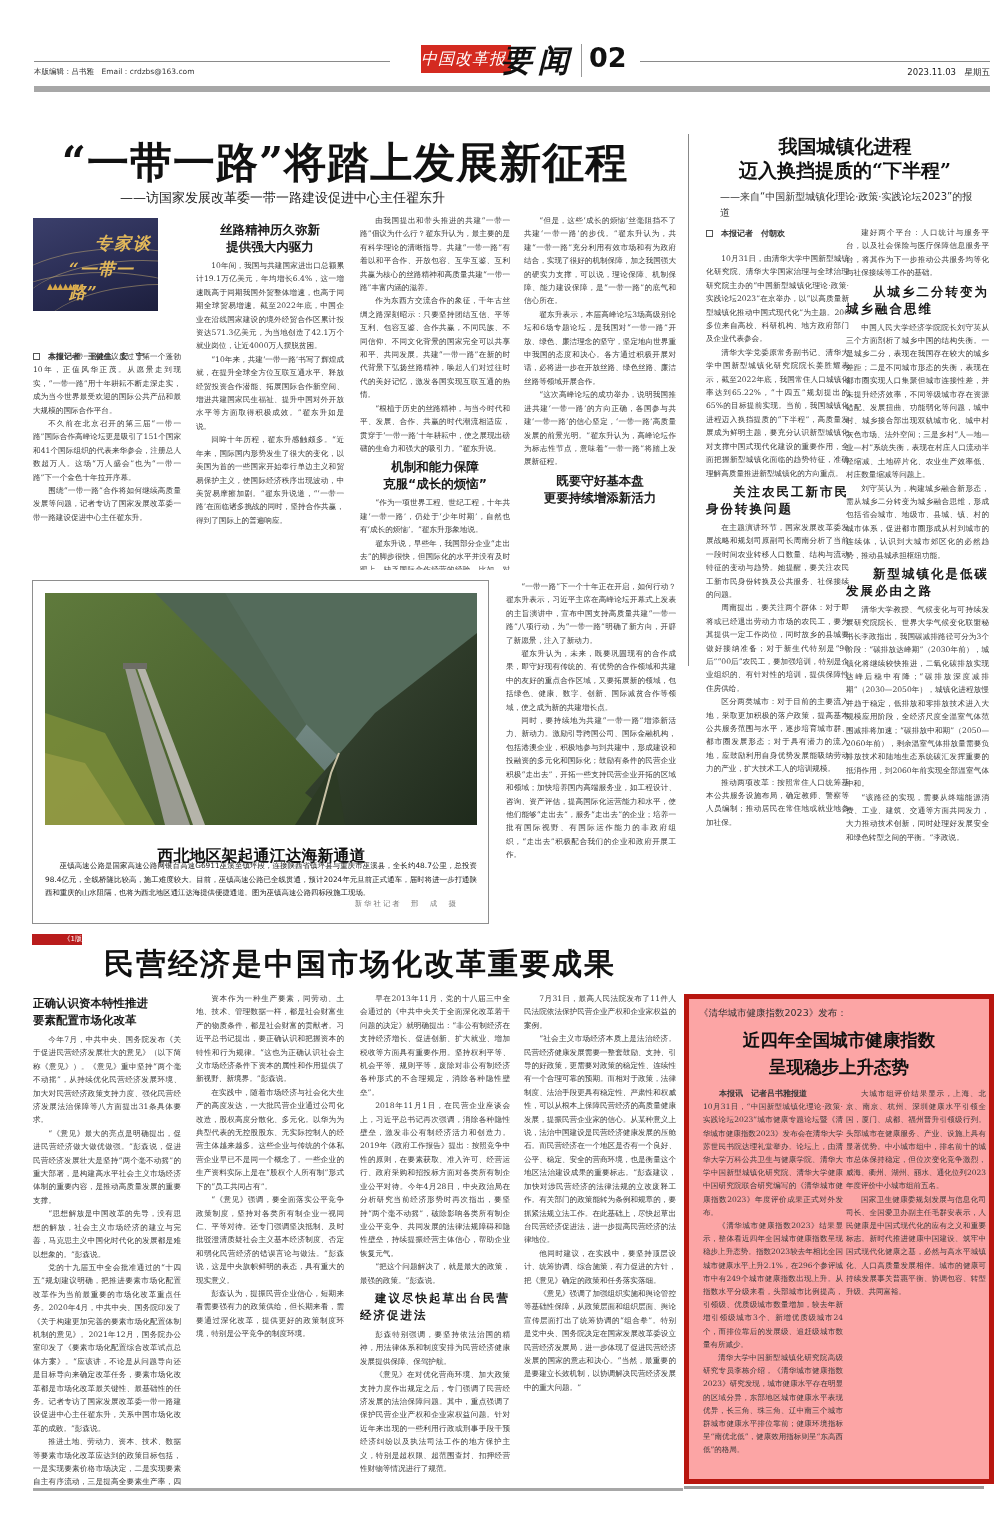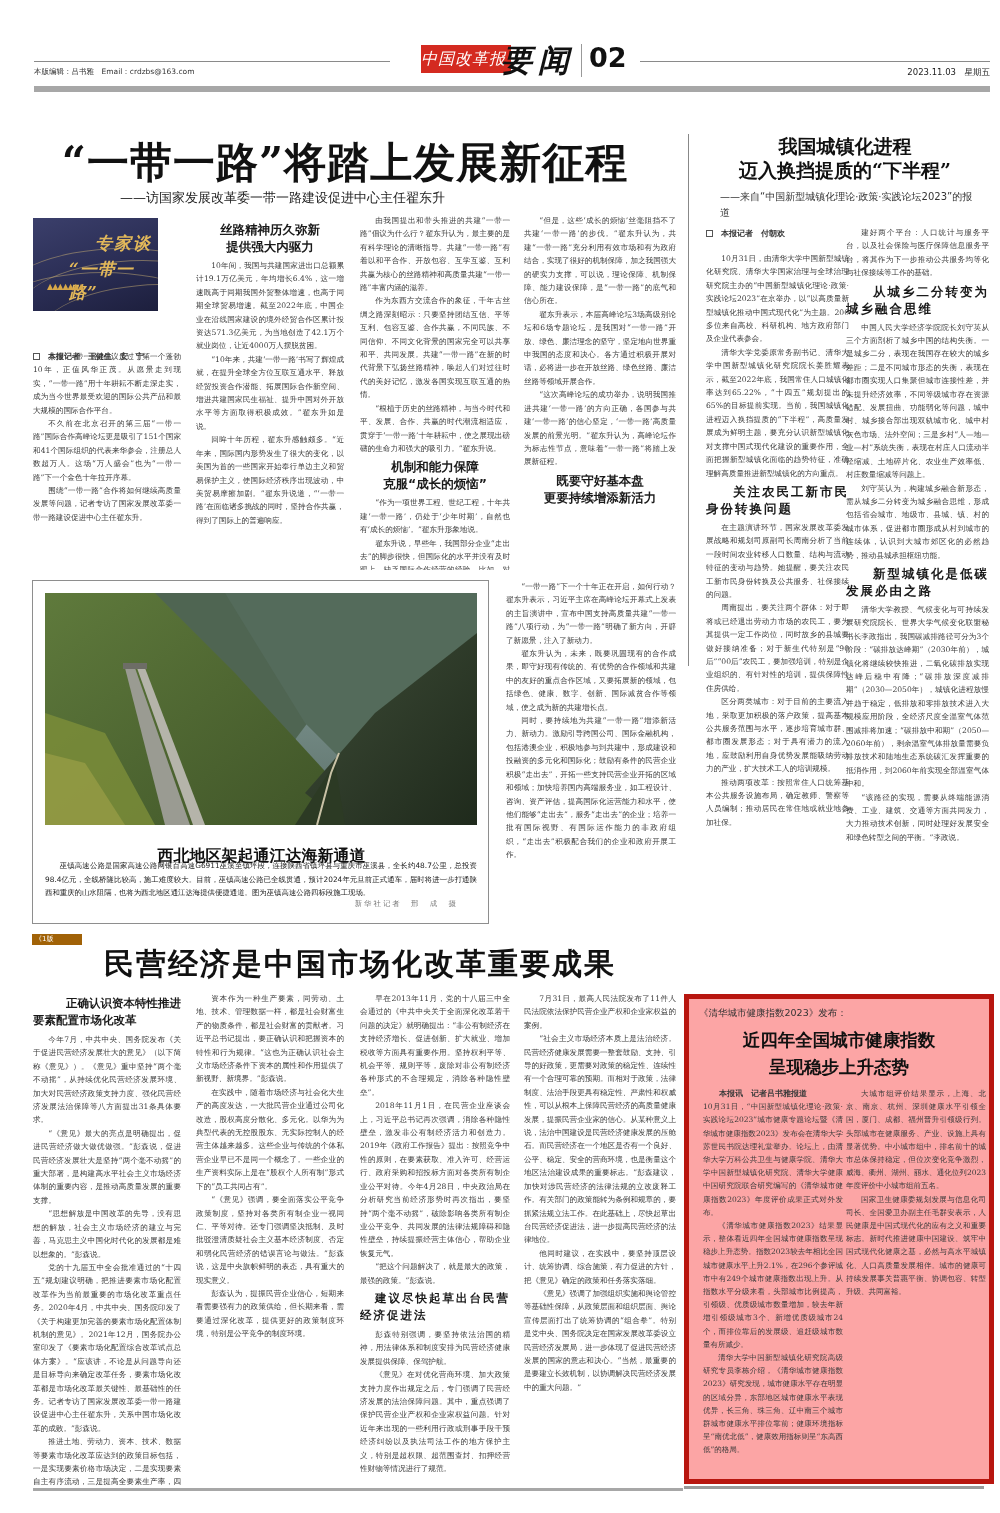--- a/index.html
+++ b/index.html
@@ -42,21 +42,21 @@
   .photo-title { position: absolute; left: 0; top: 252px; width: 457px; text-align: center; font-family: "DejaVu Serif", serif; font-weight: bold; font-size: 16px; color: #111; margin-top: 13px; }
   .photo-caption { position: absolute; left: 12px; top: 278px; width: 432px; font-family: "DejaVu Sans", sans-serif; font-size: 7.4px; line-height: 13.6px; color: #222; text-align: justify; text-indent: 2em; }
   .photo-credit { position: absolute; right: 30px; top: 318px; font-family: "DejaVu Serif", serif; font-size: 7.4px; color: #777; letter-spacing: 2px; }
 
   
   .vline { position: absolute; left: 688px; top: 134px; width: 1px; height: 532px; background: #888; }
   .r-title { position: absolute; left: 700px; top: 134px; width: 290px; text-align: center; font-family: "DejaVu Serif", serif; font-weight: bold; font-size: 19px; line-height: 24px; color: #111; }
   .r-subtitle { position: absolute; left: 720px; top: 189px; width: 260px; font-family: "DejaVu Sans", sans-serif; font-size: 10px; line-height: 16px; color: #333; }
 
   
-  .bot-tag { position: absolute; left: 32px; top: 934px; width: 50px; height: 11px; background: #a16207; color: #fff; font-family: "DejaVu Sans", sans-serif; font-size: 7px; line-height: 11px; padding-left: 3px; }
+  .bot-tag { position: absolute; left: 32px; top: 934px; width: 50px; height: 11px; background: #b91c1c; color: #fff; font-family: "DejaVu Sans", sans-serif; font-size: 7px; line-height: 11px; padding-left: 3px; text-align: right; }
   .bot-title { position: absolute; left: 60px; top: 946px; width: 600px; text-align: center; font-family: "DejaVu Serif", serif; font-weight: bold; font-size: 30px; line-height: 36px; color: #111; letter-spacing: 2px; }
   .bot-rule { position: absolute; left: 33px; top: 1488px; width: 650px; height: 3px; background: #a7a7a7; }
 
   
   .red-box { position: absolute; left: 684px; top: 994px; width: 310px; height: 490px; border: 5px solid #b8160f; background: #fca5a5; }
   .red-kicker { position: absolute; left: 10px; top: 8px; font-family: "DejaVu Sans", sans-serif; font-size: 9.5px; color: #333; white-space: nowrap; }
   .red-title { position: absolute; left: 0; top: 28px; width: 300px; text-align: center; font-family: "DejaVu Serif", serif; font-weight: bold; font-size: 17.5px; line-height: 27px; color: #111; }
   .red-shadow { position: absolute; left: 684px; top: 1486px; width: 300px; height: 3px; background: #9a9a9a; }
   .red-box .col { font-size: 7.5px; line-height: 13.2px; }
   .red-byline { font-family: "DejaVu Sans", sans-serif; font-weight: bold; font-size: 8px; }
@@ -211,21 +211,21 @@
     </div>
   <p>清华大学教授、气候变化与可持续发展研究院院长、世界大学气候变化联盟秘书长李政指出，我国碳减排路径可分为3个阶段：“碳排放达峰期”（2030年前），城镇化将继续较快推进，二氧化碳排放实现达峰后稳中有降；“碳排放深度减排期”（2030—2050年），城镇化进程放慢并趋于稳定，低排放和零排放技术进入大规模应用阶段，全经济尺度全温室气体范围减排将加速；“碳排放中和期”（2050—2060年前），剩余温室气体排放量需要负排放技术和陆地生态系统碳汇发挥重要的抵消作用，到2060年前实现全部温室气体中和。</p>
   <p>“该路径的实现，需要从终端能源消费、工业、建筑、交通等方面共同发力，大力推动技术创新，同时处理好发展安全和绿色转型之间的平衡。”李政说。</p>
 </div>
 
 <div class="bot-tag">《1版</div>
 <h2 class="bot-title">民营经济是中国市场化改革重要成果</h2>
 
 <div class="col" style="left:33px;top:992px;width:148px;height:494px;overflow:hidden;">
   <div class="sub-head left" style="letter-spacing:0;font-size:11.5px;">
-      <div style="text-align:right">正确认识资本特性推进</div>
+      <div style="">正确认识资本特性推进</div>
       <div>要素配置市场化改革</div>
     </div>
   <p>今年7月，中共中央、国务院发布《关于促进民营经济发展壮大的意见》（以下简称《意见》）。《意见》重申坚持“两个毫不动摇”，从持续优化民营经济发展环境、加大对民营经济政策支持力度、强化民营经济发展法治保障等八方面提出31条具体要求。</p>
   <p>“《意见》最大的亮点是明确提出，促进民营经济做大做优做强。”彭森说，促进民营经济发展壮大是坚持“两个毫不动摇”的重大部署，是构建高水平社会主义市场经济体制的重要内容，是推动高质量发展的重要支撑。</p>
   <p>“思想解放是中国改革的先导，没有思想的解放，社会主义市场经济的建立与完善，马克思主义中国化时代化的发展都是难以想象的。”彭森说。</p>
   <p>党的十九届五中全会批准通过的“十四五”规划建议明确，把推进要素市场化配置改革作为当前最重要的市场化改革重点任务。2020年4月，中共中央、国务院印发了《关于构建更加完善的要素市场化配置体制机制的意见》。2021年12月，国务院办公室印发了《要素市场化配置综合改革试点总体方案》。“应该讲，不论是从问题导向还是目标导向来确定改革任务，要素市场化改革都是市场化改革最关键性、最基础性的任务。记者专访了国家发展改革委一带一路建设促进中心主任翟东升，关系中国市场化改革的成败。”彭森说。</p>
   <p>推进土地、劳动力、资本、技术、数据等要素市场化改革应达到的政策目标包括，一是实现要素价格市场决定，二是实现要素自主有序流动，三是提高全要素生产率，四是确立并强化竞争政策的基础性地位，五是实现各类市场主体公平竞争。</p>
 </div>
 
 <div class="col" style="left:196px;top:992px;width:148px;height:494px;overflow:hidden;">

